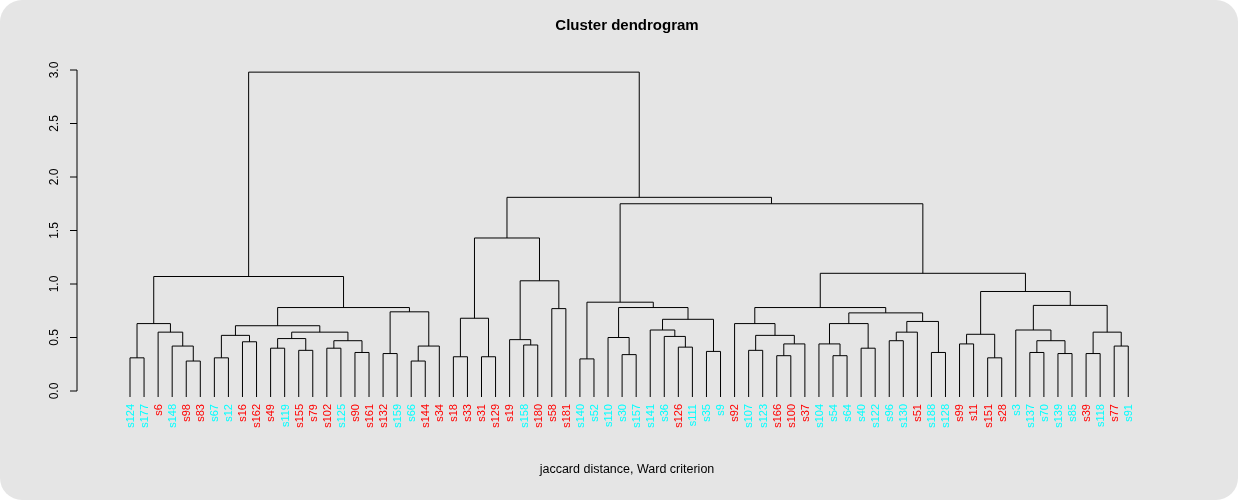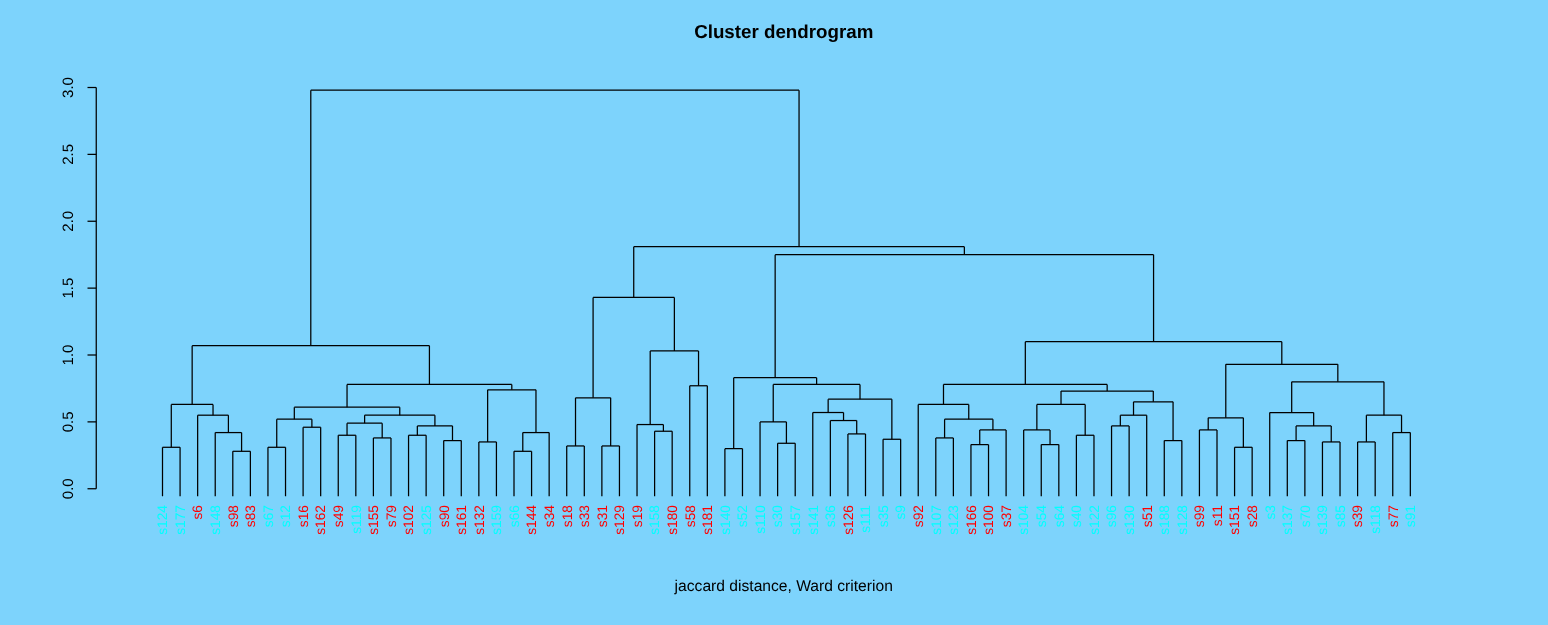--- a/index.html
+++ b/index.html
@@ -1,17 +1,17 @@
 <!DOCTYPE html>
 <html><head>
 <meta charset="utf-8">
 <style>
   html,body{margin:0;padding:0;background:#ffffff;}
-  .stage{position:relative;width:1238px;height:500px;background:#7dd3fc;overflow:hidden;
-         font-family:"Liberation Sans", sans-serif;}
+  .stage{position:relative;width:1238px;height:500px;background:#e5e5e5;overflow:hidden;
+         font-family:"Liberation Sans", sans-serif;border-radius:22px;}
   svg text{font-family:"Liberation Sans", sans-serif;}
   .plot-title{font-size:15px;font-weight:bold;fill:#000;}
   .plot-sub{font-size:12.5px;fill:#000;}
   .tick-label{font-size:12px;fill:#000;}
   .leaf-label{font-size:11px;}
   line{stroke:#000;stroke-width:1;}
 </style>
 </head>
 <body>
 

